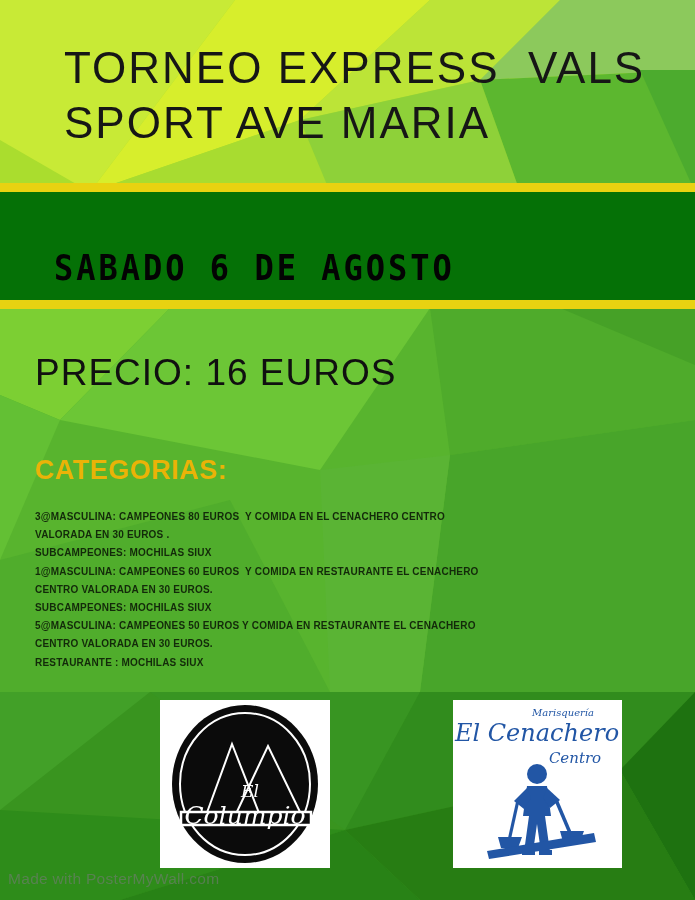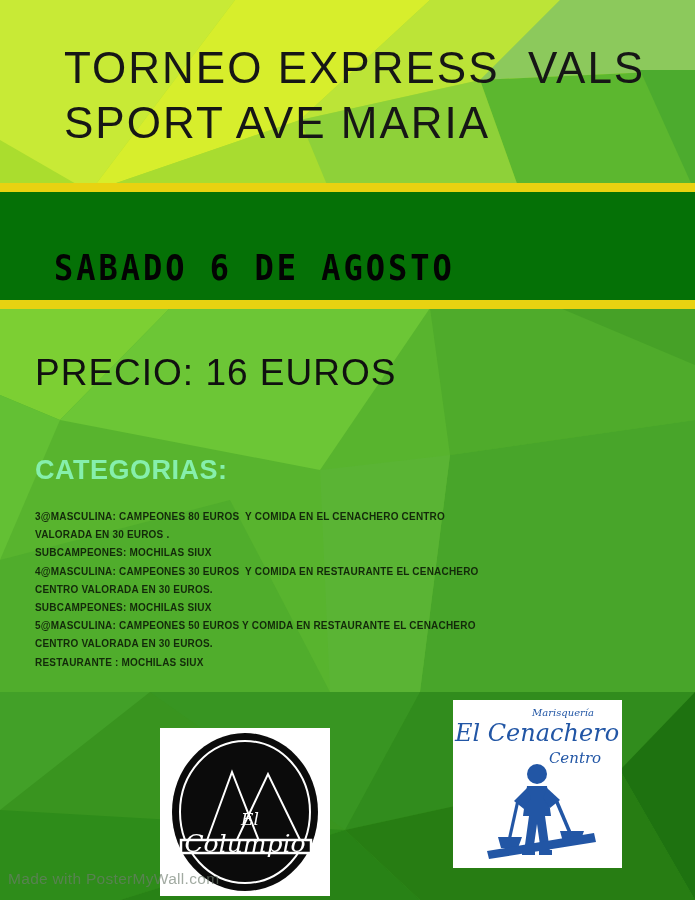--- a/index.html
+++ b/index.html
@@ -25,30 +25,30 @@
   }
   .price{
     left:35px;top:352px;font-size:37px;letter-spacing:1px;
     color:#101010;font-weight:400;
   }
   .welcome{
     left:45px;top:403px;font-size:20.5px;font-weight:bold;font-style:italic;
     color:#121212;letter-spacing:0.3px;
   }
   .cats-heading{
-    left:35px;top:455px;font-size:27px;font-weight:bold;color:#86efac;
+    left:35px;top:455px;font-size:27px;font-weight:bold;color:#eab308;
     letter-spacing:0.5px;
   }
   .cat-block{left:35px;top:508px;width:640px;}
   .cat-line{
     font-size:10px;line-height:18.2px;font-weight:bold;color:#132a0a;
     letter-spacing:0.2px;
   }
   .logo-box{background:#ffffff;}
-  .columpio-box{left:160px;top:728px;width:170px;height:168px;}
+  .columpio-box{left:160px;top:700px;width:170px;height:168px;}
   .cenachero-box{left:453px;top:700px;width:169px;height:168px;}
   .logo-box svg{display:block;width:100%;height:100%;}
   .watermark{
     left:8px;top:870px;font-size:15.5px;color:rgba(110,125,110,0.65);
     letter-spacing:0.3px;
   }
   .serifit{font-family:"DejaVu Serif",serif;font-style:italic;}
 </style>
 </head>
 <body>
@@ -103,21 +103,21 @@
   <div class="abs banner-text">SABADO 6 DE AGOSTO</div>
   <div class="abs stripe" style="top:300px;"></div>
 
   <div class="abs price">PRECIO: 16 EUROS</div>
 
   <div class="abs cats-heading">CATEGORIAS:</div>
   <div class="abs cat-block">
     <div class="cat-line pre">3@MASCULINA: CAMPEONES 80 EUROS  Y COMIDA EN EL CENACHERO CENTRO</div>
     <div class="cat-line pre">VALORADA EN 30 EUROS .</div>
     <div class="cat-line pre">SUBCAMPEONES: MOCHILAS SIUX</div>
-    <div class="cat-line pre">4@MASCULINA: CAMPEONES 30 EUROS  Y COMIDA EN RESTAURANTE EL CENACHERO</div>
+    <div class="cat-line pre">1@MASCULINA: CAMPEONES 60 EUROS  Y COMIDA EN RESTAURANTE EL CENACHERO</div>
     <div class="cat-line pre">CENTRO VALORADA EN 30 EUROS.</div>
     <div class="cat-line pre">SUBCAMPEONES: MOCHILAS SIUX</div>
     <div class="cat-line pre">5@MASCULINA: CAMPEONES 50 EUROS Y COMIDA EN RESTAURANTE EL CENACHERO</div>
     <div class="cat-line pre">CENTRO VALORADA EN 30 EUROS.</div>
     <div class="cat-line pre">RESTAURANTE : MOCHILAS SIUX</div>
   </div>
 
   <div class="abs logo-box columpio-box">
     <svg viewBox="0 0 170 168">
       <rect x="0" y="0" width="170" height="168" fill="#ffffff"></rect>

